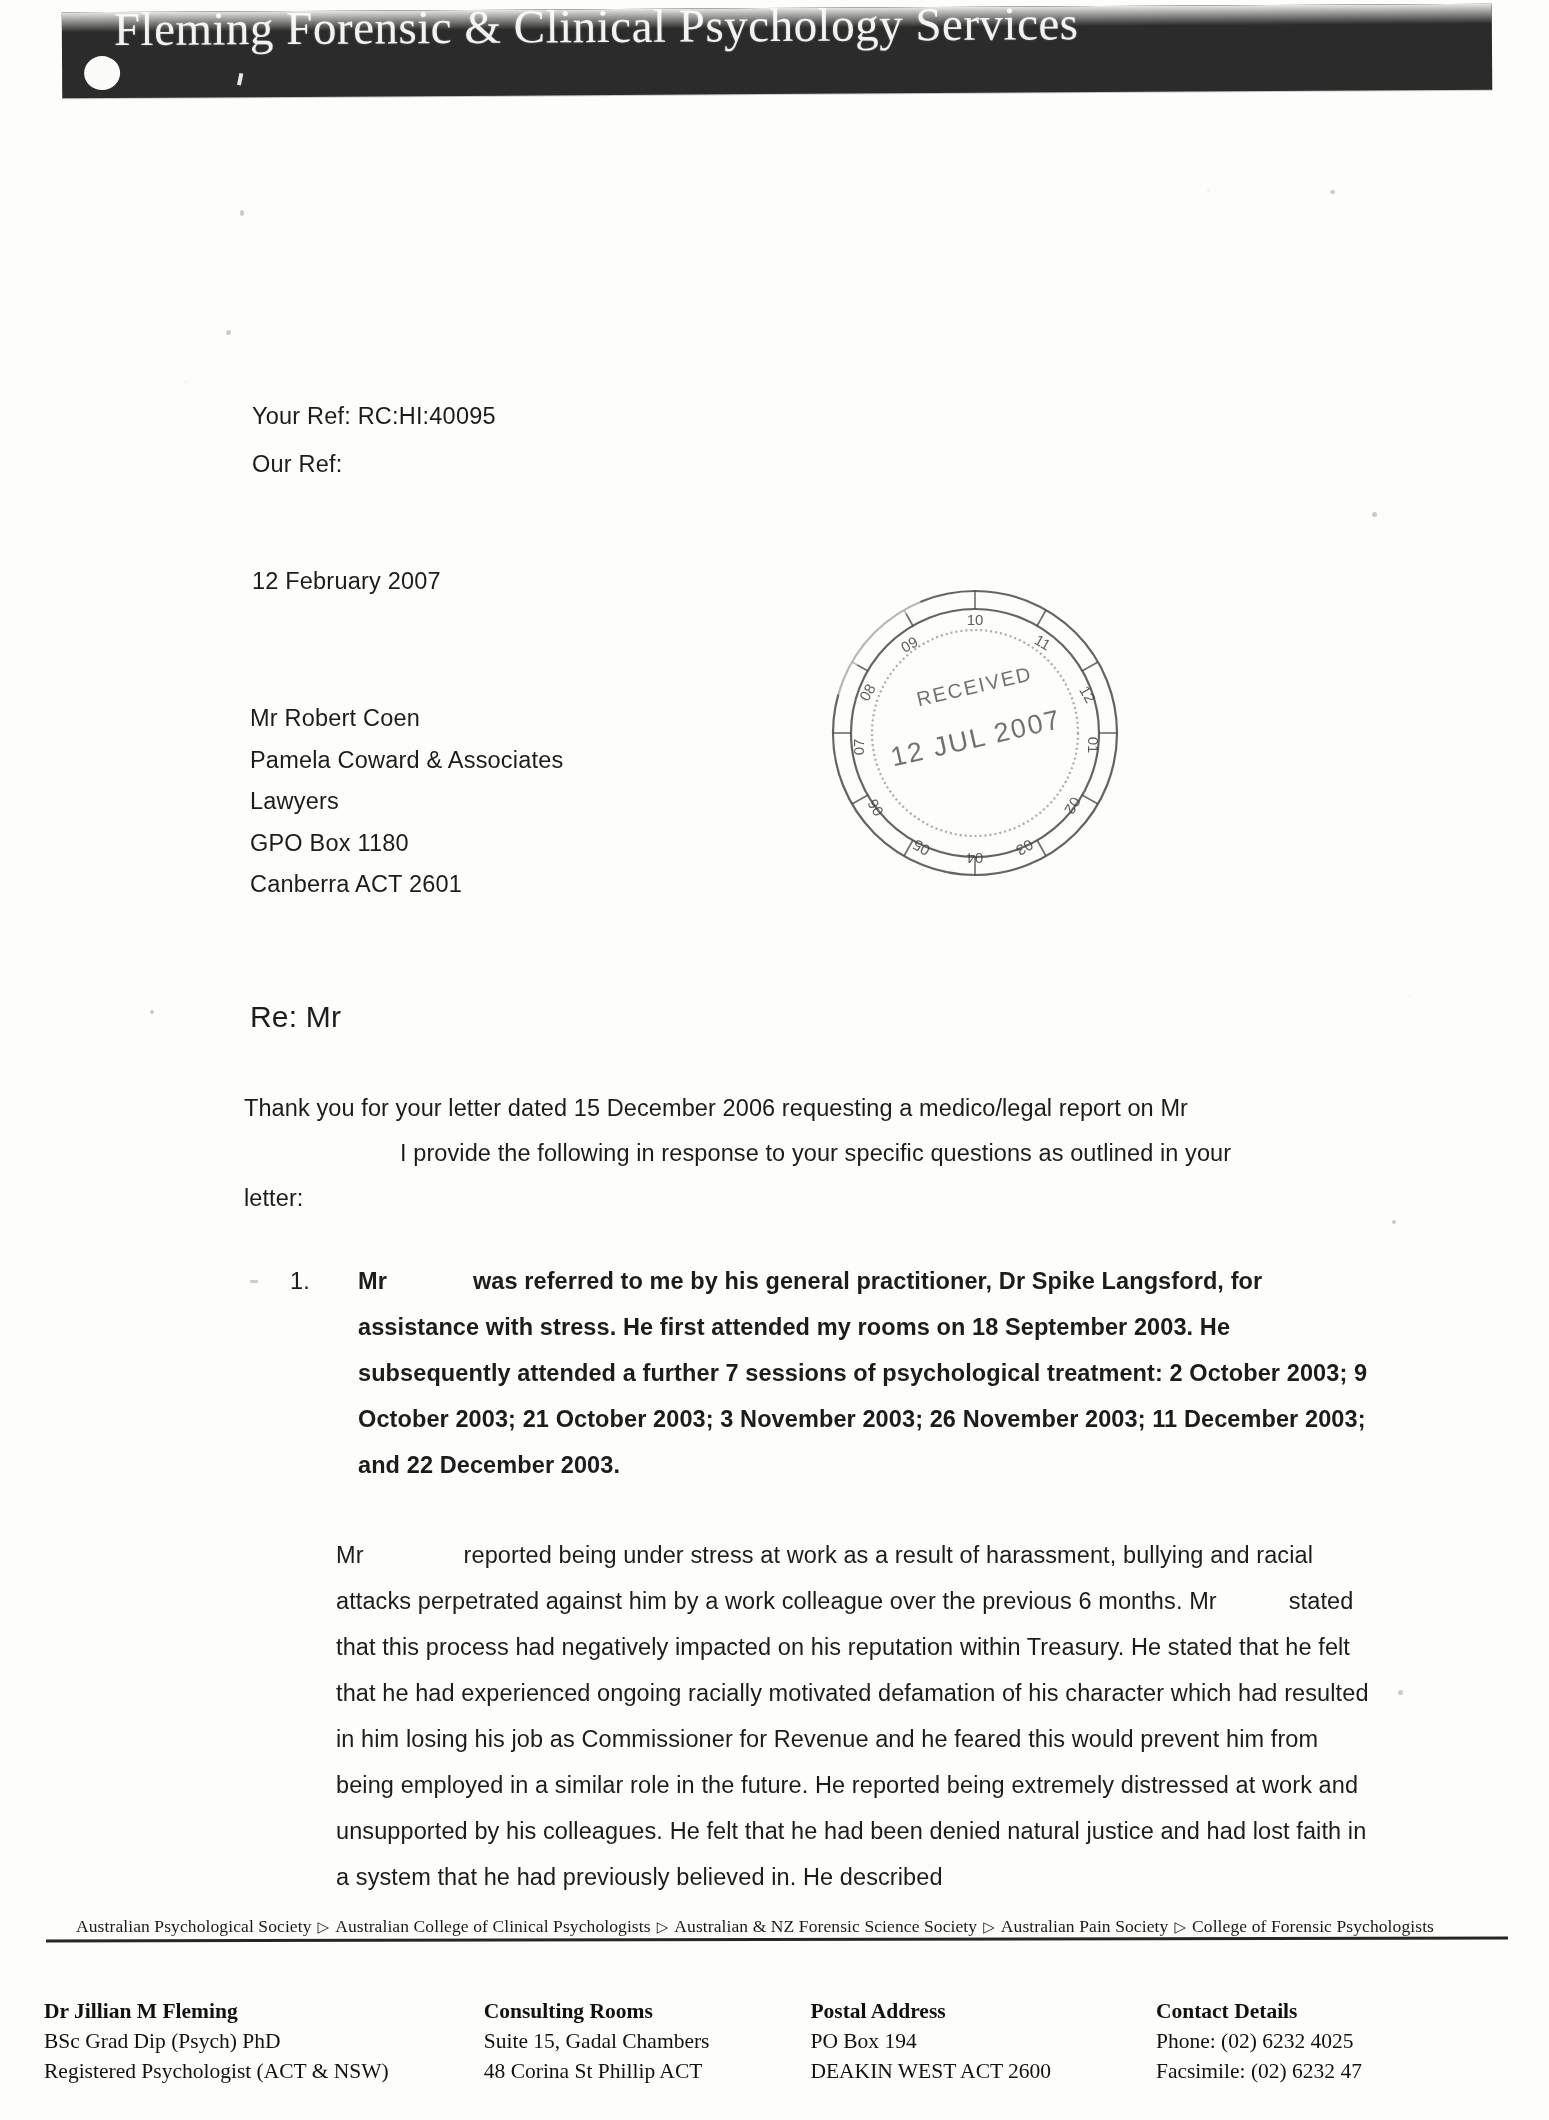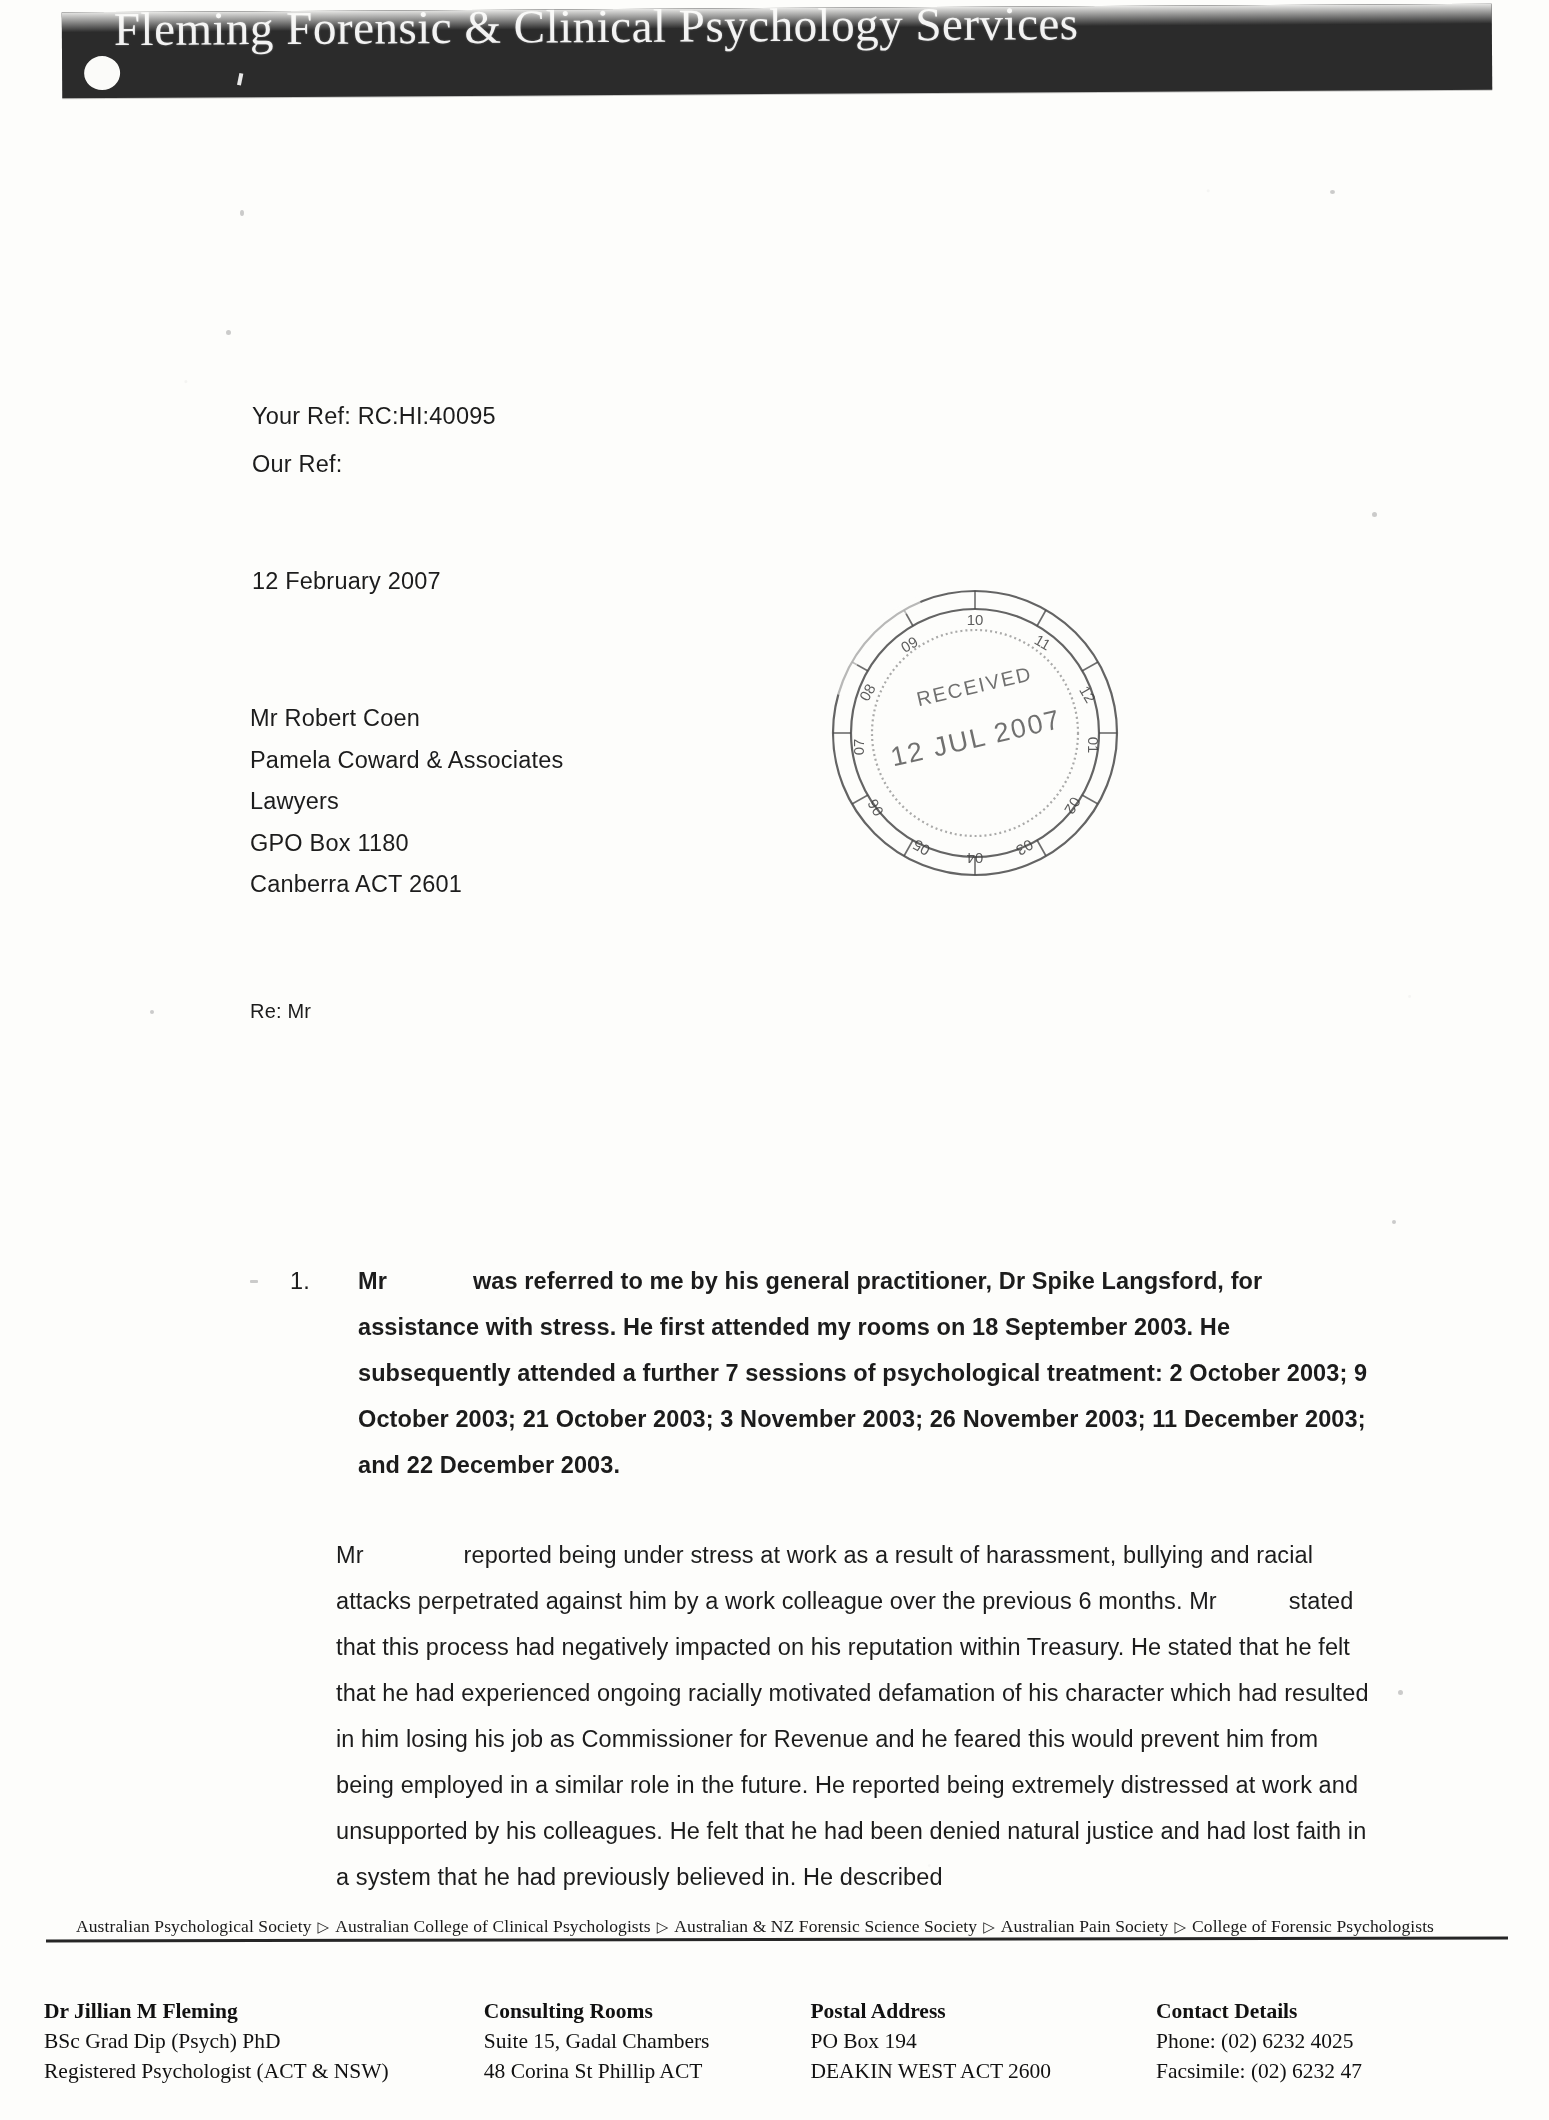--- a/index.html
+++ b/index.html
@@ -115,21 +115,21 @@
     left: 250px;
     top: 698px;
     font-size: 23.5px;
     line-height: 41.5px;
     letter-spacing: 0.2px;
   }
   .re-line {
     position: absolute;
     left: 250px;
     top: 1000px;
-    font-size: 20px;
+    font-size: 30px;
     letter-spacing: 0.2px;
   }
   .intro {
     position: absolute;
     left: 244px;
     top: 1086px;
     width: 1090px;
     font-size: 23.5px;
     line-height: 45px;
     letter-spacing: 0.1px;
@@ -257,20 +257,25 @@
   <div class="address">
     <div>Mr Robert Coen</div>
     <div>Pamela Coward &amp; Associates</div>
     <div>Lawyers</div>
     <div>GPO Box 1180</div>
     <div>Canberra ACT 2601</div>
   </div>
 
   <div class="re-line">Re: Mr</div>
 
+  <div class="intro">
+    <span class="ln1">Thank you for your letter dated 15 December 2006 requesting a medico/legal report on Mr</span>
+    <span class="ln2">I provide the following in response to your specific questions as outlined in your</span>
+    <span class="ln3">letter:</span>
+  </div>
 
   <div class="numbered">
     <span class="num">1.</span>
     <span class="para">
       <span>Mr</span><span class="first-gap"></span><span>was referred to me by his general practitioner, Dr Spike Langsford, for assistance with stress. He first attended my rooms on 18 September 2003. He subsequently attended a further 7 sessions of psychological treatment: 2 October 2003; 9 October 2003; 21 October 2003; 3 November 2003; 26 November 2003; 11 December 2003; and 22 December 2003.</span>
     </span>
     <span class="para2">
       <span>Mr</span><span class="gap1"></span><span>reported being under stress at work as a result of harassment, bullying and racial attacks perpetrated against him by a work colleague over the previous 6 months. Mr</span><span class="gap2"></span><span>stated that this process had negatively impacted on his reputation within Treasury. He stated that he felt that he had experienced ongoing racially motivated defamation of his character which had resulted in him losing his job as Commissioner for Revenue and he feared this would prevent him from being employed in a similar role in the future. He reported being extremely distressed at work and unsupported by his colleagues. He felt that he had been denied natural justice and had lost faith in a system that he had previously believed in. He described</span>
     </span>
   </div>

